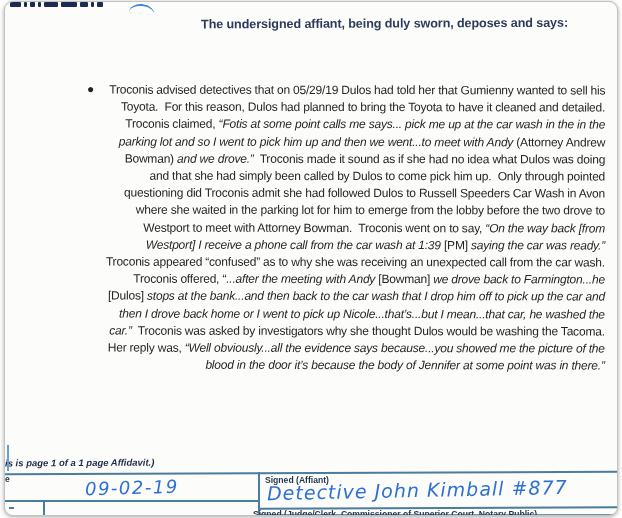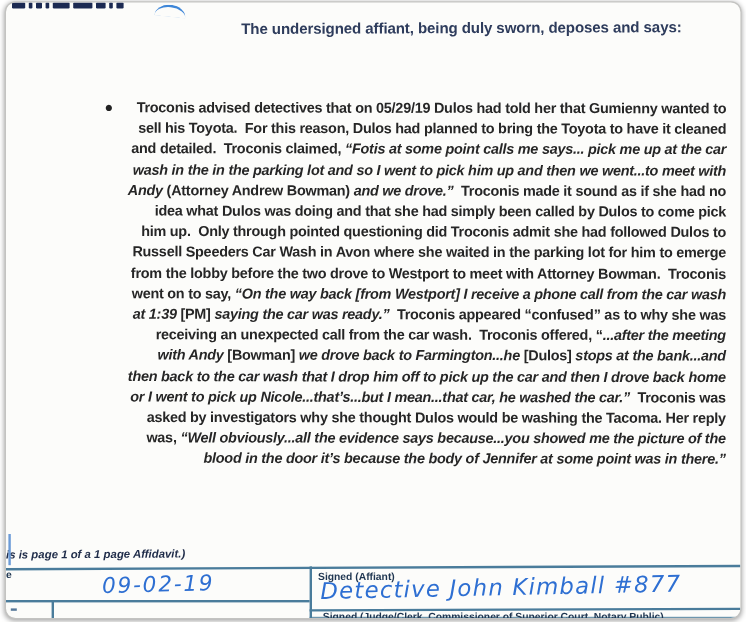--- a/index.html
+++ b/index.html
@@ -47,21 +47,21 @@
     transform: rotate(-0.25deg);
   }
   .bullet {
     position: absolute; left: 82px; top: 80px;
     font-size: 12px; color: #222;
   }
   .para {
     position: absolute; left: 100px; top: 80px;
     width: 500px;
     font-size: 12px; line-height: 17.2px;
-    font-weight: bold;
+    font-weight: normal;
     letter-spacing: -0.2px;
     color: #262626;
     white-space: pre-wrap;
     transform: rotate(0.1deg);
   }
   .para .it { font-style: italic; }
   .it { }
 
   
   .pagenote {
@@ -82,21 +82,21 @@
 
   .form-label {
     position: absolute;
     font-size: 8.6px; font-weight: bold;
     color: #1e3550;
     white-space: nowrap;
   }
   .frag        { left: 0px;  top: 472px; }
   .affiant-lb  { left: 260px; top: 473px; }
   .subscribed  { left: 43px;  top: 516px; margin-top: 36px; }
-  .clerk-lb    { left: 264px; top: 507px; }
+  .clerk-lb    { left: 248px; top: 507px; }
 
   .hw {
     position: absolute;
     font-style: italic;
     color: #2e6fd2;
     font-family: "DejaVu Sans", cursive;
     white-space: nowrap;
   }
   .hw-date {
     left: 80px; top: 475px;

